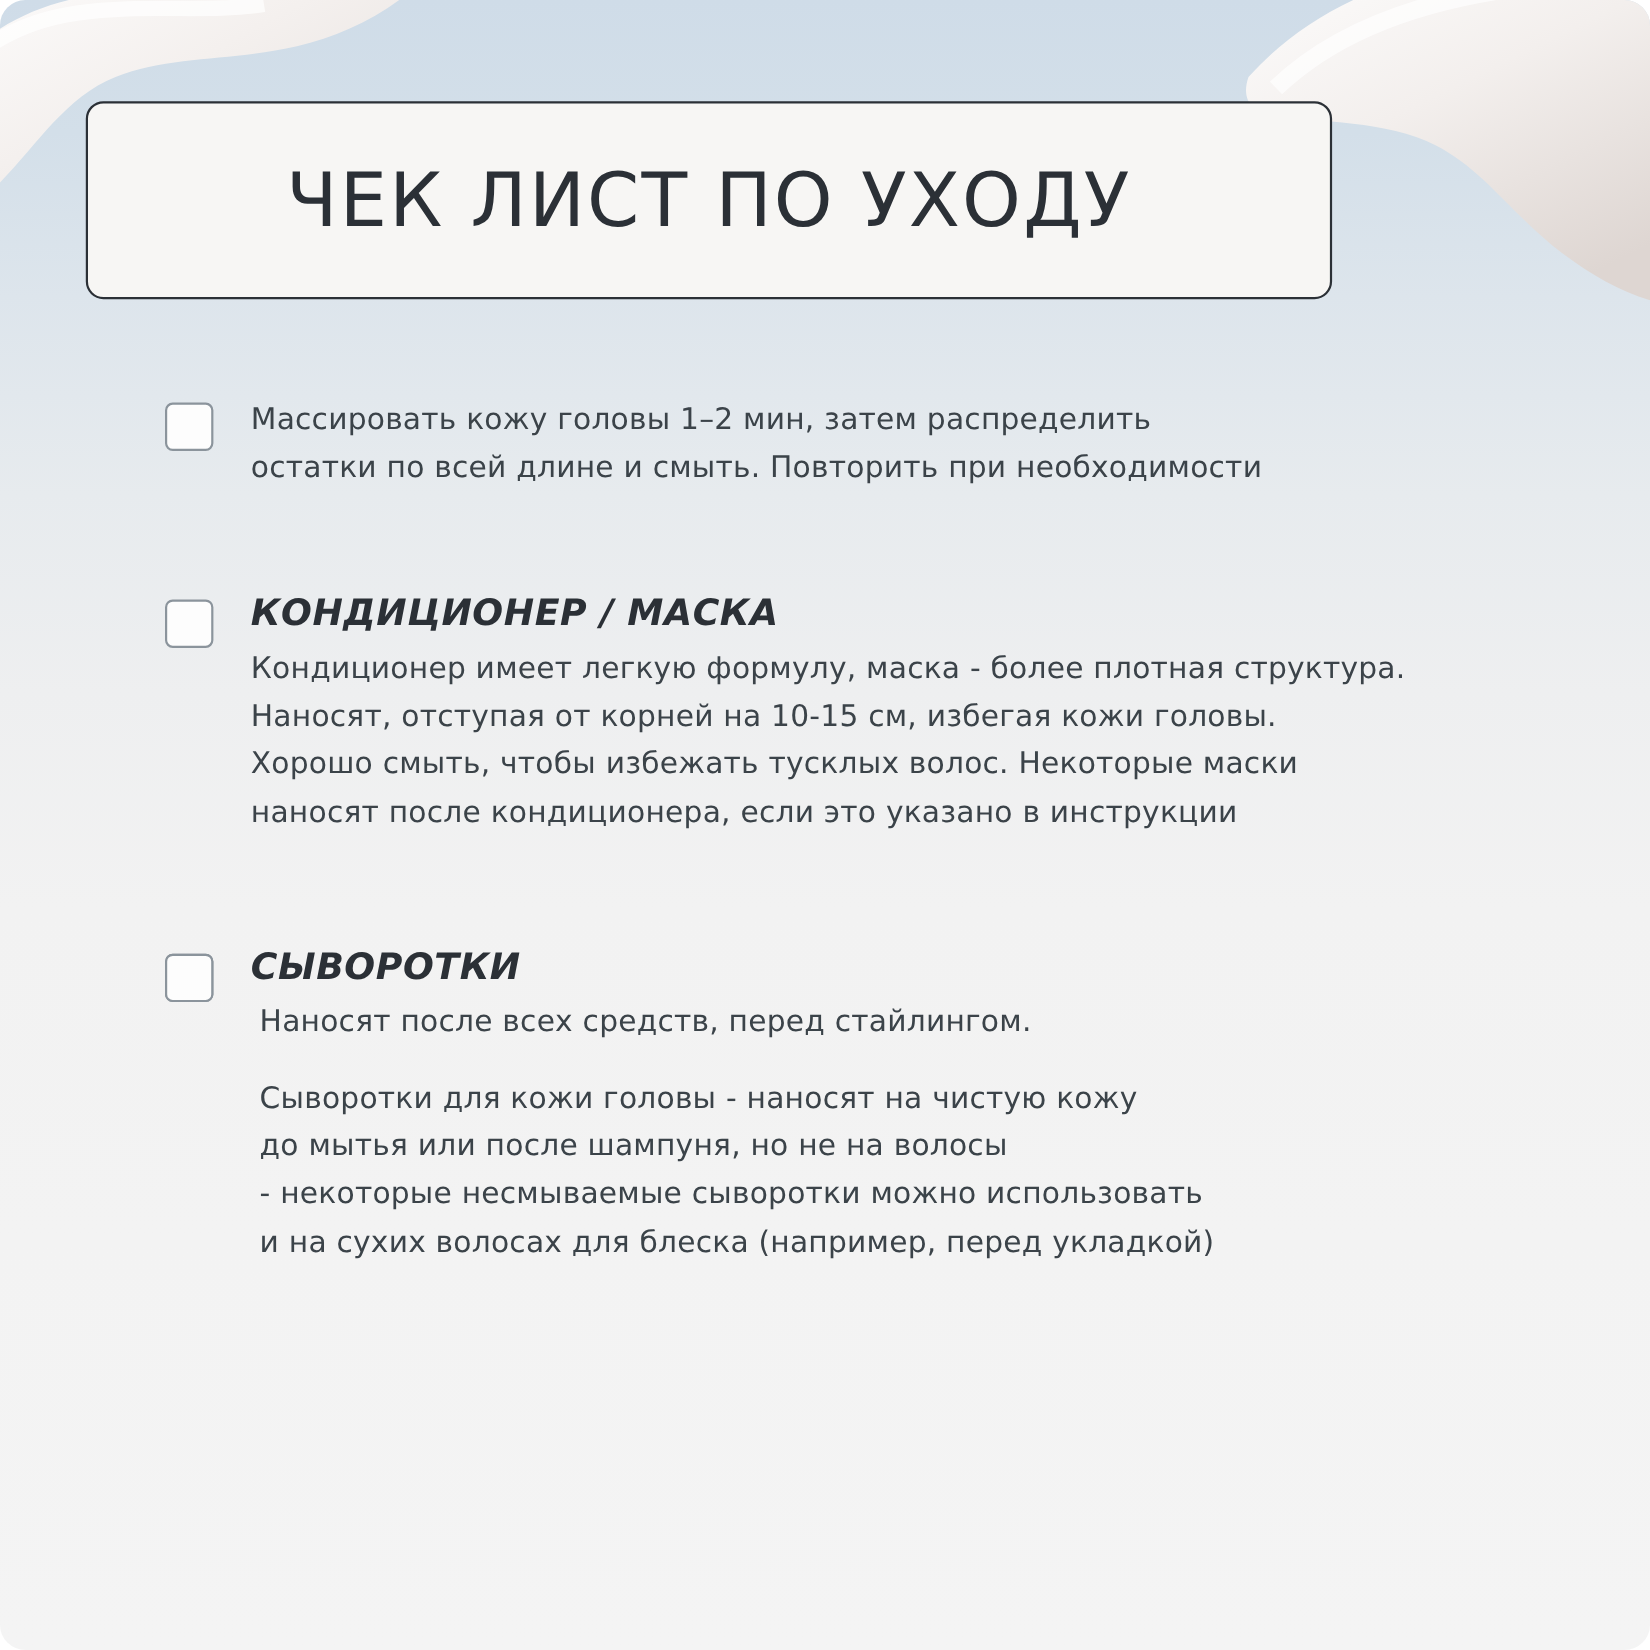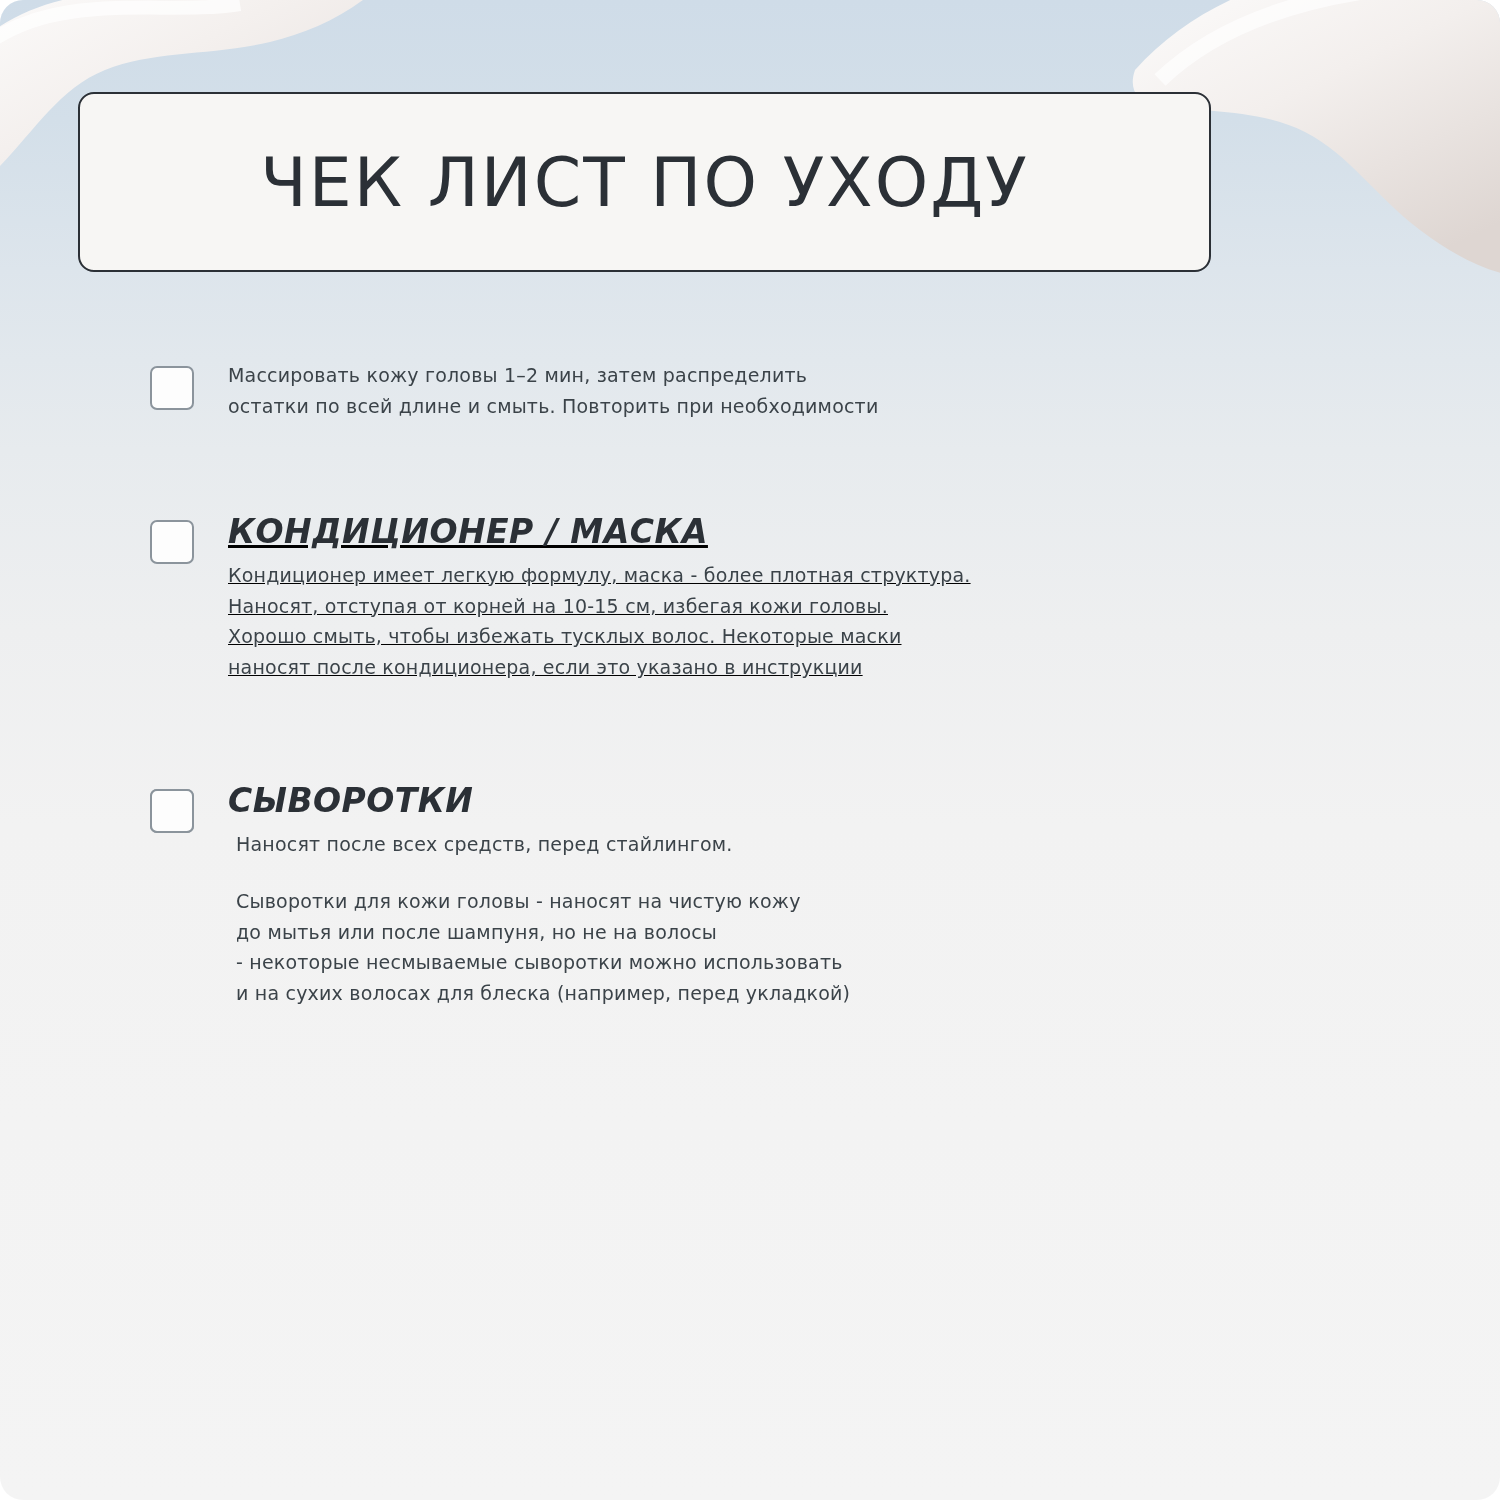--- a/index.html
+++ b/index.html
@@ -100,34 +100,34 @@
   .item-title {
     font-size: 33px;
     font-weight: bold;
     font-style: italic;
     color: #2b3036;
     letter-spacing: 0.5px;
     margin: 0 0 10px 0;
     line-height: 1.1;
   }
   .item-desc {
-    font-size: 19px;
+    font-size: 27px;
     color: #3b4349;
     line-height: 1.62;
     letter-spacing: 0.2px;
     margin: 0;
     white-space: pre-line;
   }
   .item-desc + .item-desc {
     margin-top: 26px;
   }
 
   
   .item--shampoo { margin-bottom: 92px; }
-  .item--conditioner { margin-bottom: 100px; text-decoration: underline; }
+  .item--conditioner { margin-bottom: 100px; }
   .item--leavein { margin-bottom: 98px; }
   .item--leavein .item-desc { margin-left: 8px; }
   .item--serum .item-desc { margin-left: 8px; }
 </style>
 </head>
 <body>
 
 <div class="poster">
 
   <svg class="cream cream-left" viewBox="0 0 470 270">

